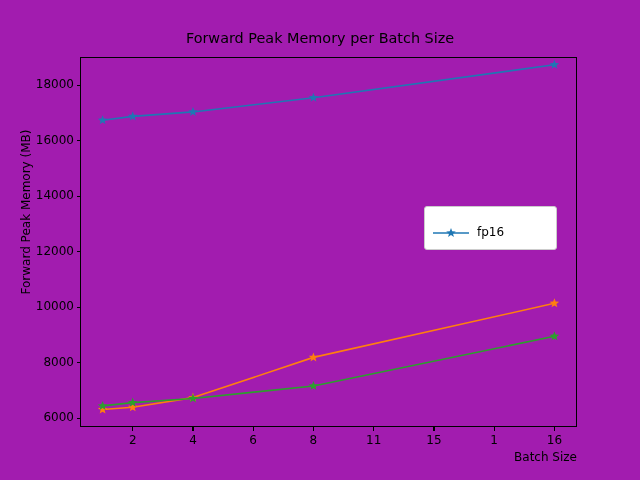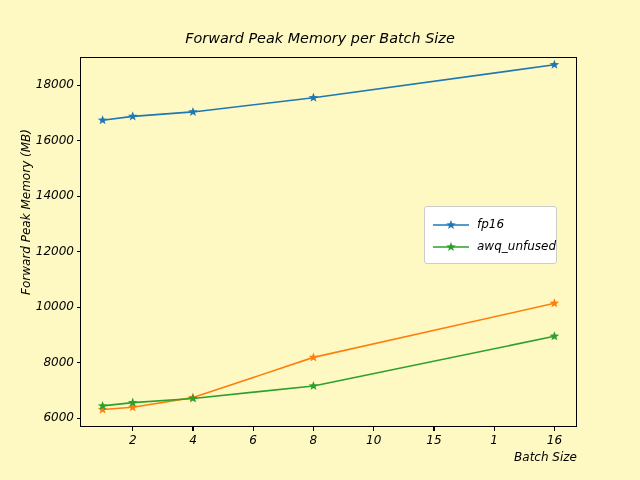--- a/index.html
+++ b/index.html
@@ -7,23 +7,22 @@
     padding: 0;
     background: #ffffff;
   }
   body {
     font-family: "DejaVu Sans", sans-serif;
   }
   #figure {
     position: relative;
     width: 640px;
     height: 480px;
-    background: #fef9c3;
+    background: #a21caf;
     overflow: hidden;
-    font-style: italic;
   }
   #chart-title {
     position: absolute;
     left: 0;
     top: 30px;
     width: 640px;
     text-align: center;
     font-size: 14.4px;
     color: #000000;
     letter-spacing: 0px;
@@ -93,21 +92,21 @@
   }
   #legend-box {
     position: absolute;
     left: 424px;
     top: 206px;
     width: 133px;
     box-sizing: border-box;
     background: #ffffff;
     border: 0.8px solid #cccccc;
     border-radius: 3px;
-    padding: 6px 8px 6px 7px;
+    padding: 14px 8px 6px 7px;
   }
   .legend-row {
     display: flex;
     align-items: center;
     height: 22px;
   }
   .legend-sample {
     width: 38px;
     height: 14px;
     flex: 0 0 38px;
@@ -174,42 +173,35 @@
   <div id="xtick-labels-group">
       <div class="xtick-mark" style="left: 132.212px; top: 427px;"></div>
       <div class="xtick-label" style="left: 102.712px; top: 433px; width: 60px;">2</div>
       <div class="xtick-mark" style="left: 192.455px; top: 427px;"></div>
       <div class="xtick-label" style="left: 162.955px; top: 433px; width: 60px;">4</div>
       <div class="xtick-mark" style="left: 252.697px; top: 427px;"></div>
       <div class="xtick-label" style="left: 223.197px; top: 433px; width: 60px;">6</div>
       <div class="xtick-mark" style="left: 312.939px; top: 427px;"></div>
       <div class="xtick-label" style="left: 283.439px; top: 433px; width: 60px;">8</div>
       <div class="xtick-mark" style="left: 373.182px; top: 427px;"></div>
-      <div class="xtick-label" style="left: 343.682px; top: 433px; width: 60px;">10</div>
+      <div class="xtick-label" style="left: 343.682px; top: 433px; width: 60px;">11</div>
       <div class="xtick-mark" style="left: 433.424px; top: 427px;"></div>
       <div class="xtick-label" style="left: 403.924px; top: 433px; width: 60px;">15</div>
       <div class="xtick-mark" style="left: 493.667px; top: 427px;"></div>
       <div class="xtick-label" style="left: 464.167px; top: 433px; width: 60px;">1</div>
       <div class="xtick-mark" style="left: 553.909px; top: 427px;"></div>
       <div class="xtick-label" style="left: 524.409px; top: 433px; width: 60px;">16</div>
     </div>
 
   <div id="ylabel">Forward Peak Memory (MB)</div>
   <div id="xlabel">Batch Size</div>
 
   <div id="legend-box">
       <div class="legend-row">
         <span class="legend-sample"><svg width="38" height="14" viewBox="0 0 38 14">
             <line x1="1" y1="7" x2="37" y2="7" stroke="#1f77b4" stroke-width="1.6"></line>
             <polygon points="19.00,2.00 20.23,5.30 23.76,5.45 21.00,7.65 21.94,11.05 19.00,9.10 16.06,11.05 17.00,7.65 14.24,5.45 17.77,5.30" fill="#1f77b4"></polygon>
           </svg></span>
         <span class="legend-text">fp16</span>
       </div>
-      <div class="legend-row">
-        <span class="legend-sample"><svg width="38" height="14" viewBox="0 0 38 14">
-            <line x1="1" y1="7" x2="37" y2="7" stroke="#2ca02c" stroke-width="1.6"></line>
-            <polygon points="19.00,2.00 20.23,5.30 23.76,5.45 21.00,7.65 21.94,11.05 19.00,9.10 16.06,11.05 17.00,7.65 14.24,5.45 17.77,5.30" fill="#2ca02c"></polygon>
-          </svg></span>
-        <span class="legend-text">awq_unfused</span>
-      </div>
     </div>
 
 </div>
 
 </body></html>

